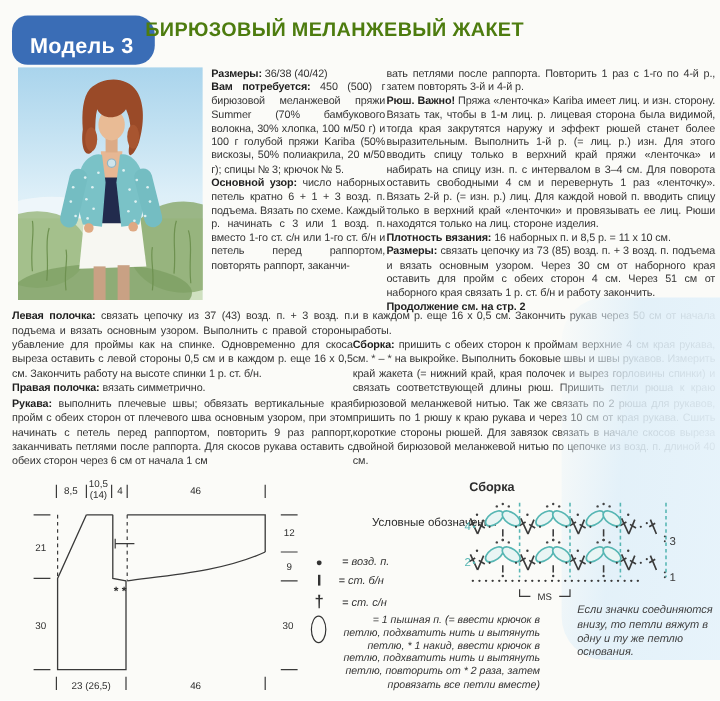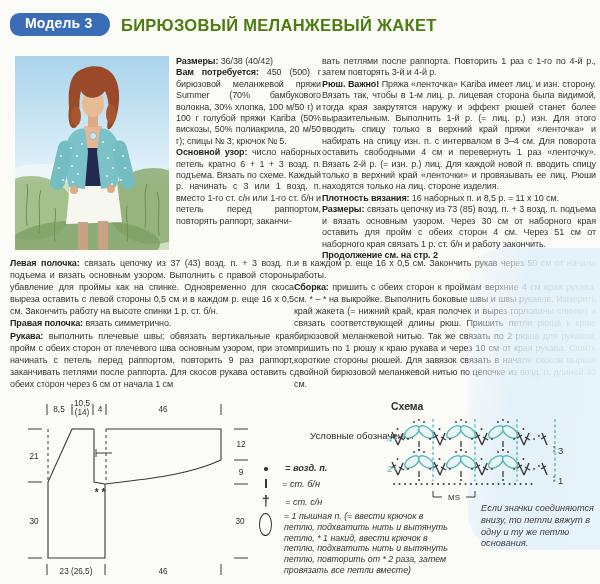--- a/index.html
+++ b/index.html
@@ -1,20 +1,20 @@
 <!DOCTYPE html>
 <html><head>
 <meta charset="utf-8">
 <style>
   html,body{margin:0;padding:0;background:#ffffff;}
   .page{position:relative;width:600px;height:584px;background:#fbfbf8;overflow:hidden;
         font-family:"Liberation Sans","DejaVu Sans",sans-serif;color:#353535;}
   
   .badge{position:absolute;left:10px;top:13px;background:#3a6db6;color:#fff;
-         font-size:14px;font-weight:bold;padding:2px 18px 5px 15px;
+         font-size:18px;font-weight:bold;padding:15px 18px 5px 15px;
          border-radius:13px 16px 16px 13px;z-index:4;letter-spacing:0.2px;}
   .title{position:absolute;left:121px;top:16px;font-size:16.5px;font-weight:bold;
          color:#4d7c0f;letter-spacing:0.3px;z-index:4;}
   
   .txt{position:absolute;font-size:9px;line-height:11.4px;text-align:justify;
        letter-spacing:-0.1px;z-index:1;}
   .txt p{margin:0;}
   .txt b{color:#1f1f1f;}
   #col2{left:176px;top:56px;width:145px;}
   #col3{left:322px;top:56px;width:274px;}
@@ -190,33 +190,33 @@
       <text x="70" y="176">23 (26,5)</text>
       <text x="157" y="176">46</text>
       <text x="94" y="98" font-size="10" font-weight="bold">*   *</text>
     </g>
   </svg>
 
   <div class="legend-title">Условные обозначения</div>
   <span class="lg-sym" style="left:264px;top:467px;">
       <span class="dotsym"></span>
     </span>
-  <div class="lg-txt" style="left:285px;top:463px;font-weight:bold;">= возд. п.</div>
+  <div class="lg-txt" style="left:285px;top:463px;">= возд. п.</div>
   <span class="lg-sym" style="left:265px;top:479px;">
       <span class="barsym"></span>
     </span>
   <div class="lg-txt" style="left:282px;top:479px;">= ст. б/н</div>
   <span class="lg-sym crosssym" style="left:262px;top:494px;">†</span>
   <div class="lg-txt" style="left:285px;top:497px;">= ст. с/н</div>
   <span class="lg-sym" style="left:259px;top:513px;">
       <span class="ovalsym"></span>
     </span>
-  <div class="lg-txt" style="left:284px;top:511px;width:166px;font-size:8.8px;line-height:10.8px;">= 1 пышная п. (= ввести крючок в петлю, подхватить нить и вытянуть петлю, * 1 накид, ввести крючок в петлю, подхватить нить и вытянуть петлю, повторить от * 2 раза, затем провязать все петли вместе)</div>
-
-  <div class="chart-title">Схема</div>
+  <div class="lg-txt" style="left:284px;top:511px;width:166px;font-size:8.8px;line-height:10.8px;text-align:right;">= 1 пышная п. (= ввести крючок в петлю, подхватить нить и вытянуть петлю, * 1 накид, ввести крючок в петлю, подхватить нить и вытянуть петлю, повторить от * 2 раза, затем провязать все петли вместе)</div>
+
+  <div class="chart-title">Сборка</div>
   <svg class="chart" width="182" height="96" viewBox="0 0 182 96">
     <defs>
       <g id="dsym" stroke="#3b3b3b" stroke-width="1.4" fill="none">
         <path d="M-6,-13 L0,0 M0,0 L5,-12 M-7,-7 L-2,-10 M1,-8 L6,-5"></path>
         <circle cx="-0.5" cy="-16" r="1" fill="#3b3b3b" stroke="none"></circle>
       </g>
       <g id="leafpair">
         <ellipse cx="-7" cy="-13" rx="8.5" ry="4.6" transform="rotate(-36 -7 -13)" fill="#e9f5f4" stroke="#56b6b3" stroke-width="1.4"></ellipse>
         <ellipse cx="7" cy="-13" rx="8.5" ry="4.6" transform="rotate(36 7 -13)" fill="#e9f5f4" stroke="#56b6b3" stroke-width="1.4"></ellipse>
         <circle cx="-5" cy="-23" r="1" fill="#444"></circle>

